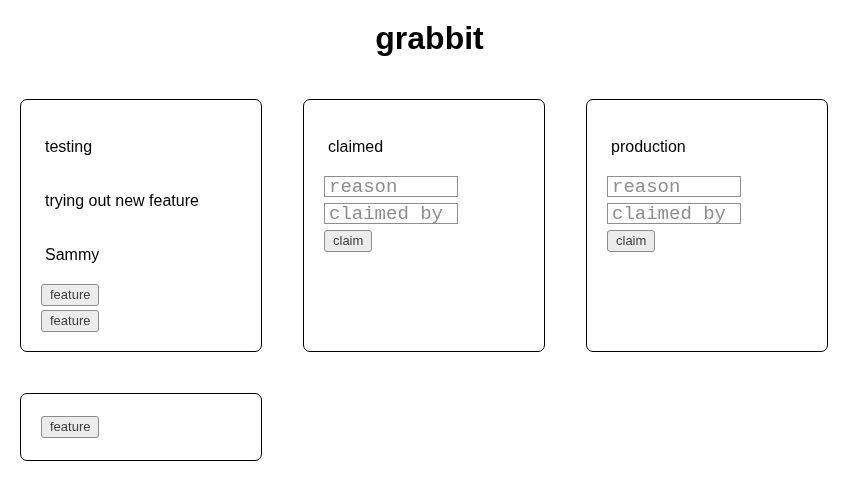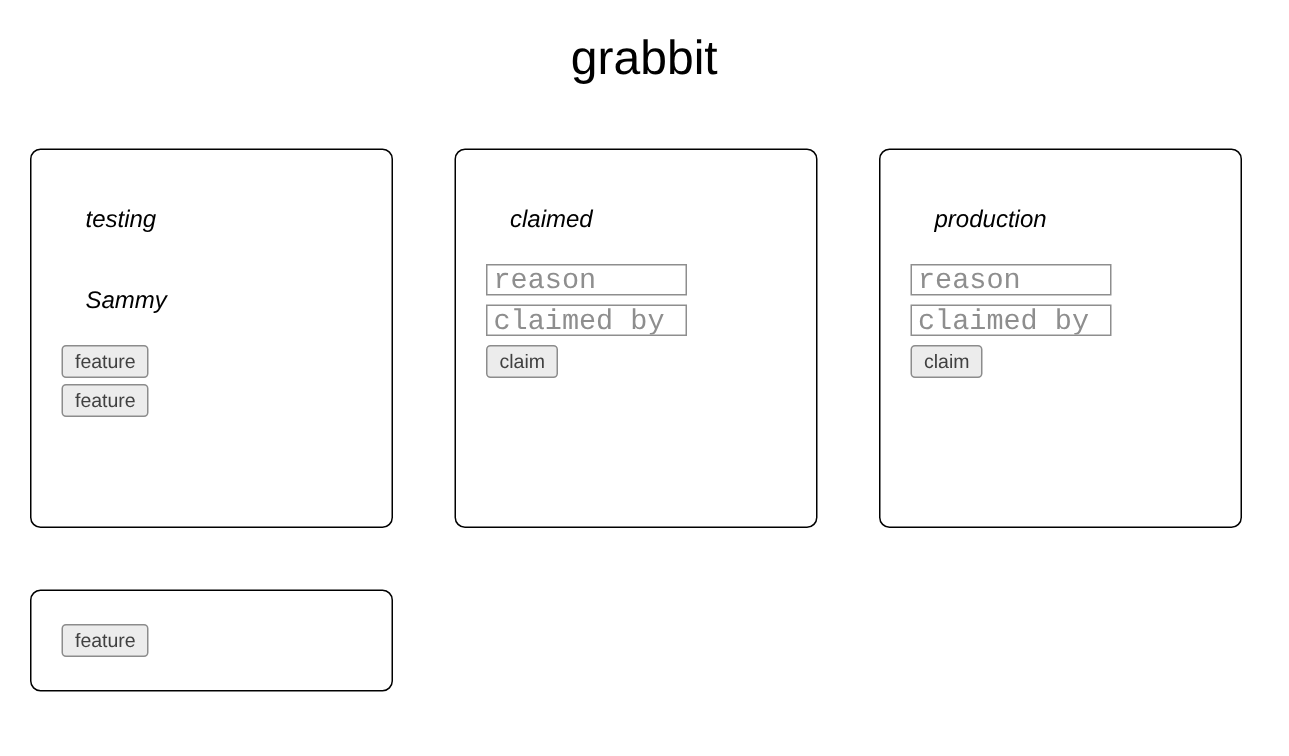--- a/index.html
+++ b/index.html
@@ -8,21 +8,21 @@
     background: #ffffff;
     color: #000000;
     font-family: "Liberation Sans", sans-serif;
     width: 859px;
     height: 504px;
     overflow: hidden;
   }
   h1.page-title {
     text-align: center;
     font-size: 32px;
-    font-weight: normal;
+    font-weight: bold;
     line-height: 37px;
     margin: 20px 0 0 0;
   }
   .cards {
     display: flex;
     flex-wrap: wrap;
     align-items: flex-start;
     gap: 41px;
     padding: 0 20px;
     margin-top: 42px;
@@ -37,23 +37,22 @@
     display: flex;
     flex-direction: column;
     align-items: flex-start;
   }
   .card.tall {
     height: 253px;
   }
   .card p {
     font-size: 16px;
     line-height: 22px;
-    margin: 16px 16px;
+    margin: 16px 4px;
     flex-shrink: 0;
-    font-style: italic;
   }
   .card input {
     box-sizing: border-box;
     width: 134px;
     height: 21px;
     font-size: 19px;
     font-family: Liberation Mono, monospace;
     color: #000000;
     background: #ffffff;
     border: 1px solid #8e8e8e;
@@ -82,20 +81,21 @@
 </style>
 </head>
 <body>
 
 <h1 class="page-title">grabbit</h1>
 
 <div class="cards">
 
   <div class="card tall">
     <p>testing</p>
+    <p>trying out new feature</p>
     <p>Sammy</p>
     <button type="button">feature</button>
     <button type="button">feature</button>
   </div>
 
   <div class="card tall">
     <p>claimed</p>
     <input type="text" placeholder="reason" style="">
     <input type="text" placeholder="claimed by" style="">
     <button type="button">claim</button>

